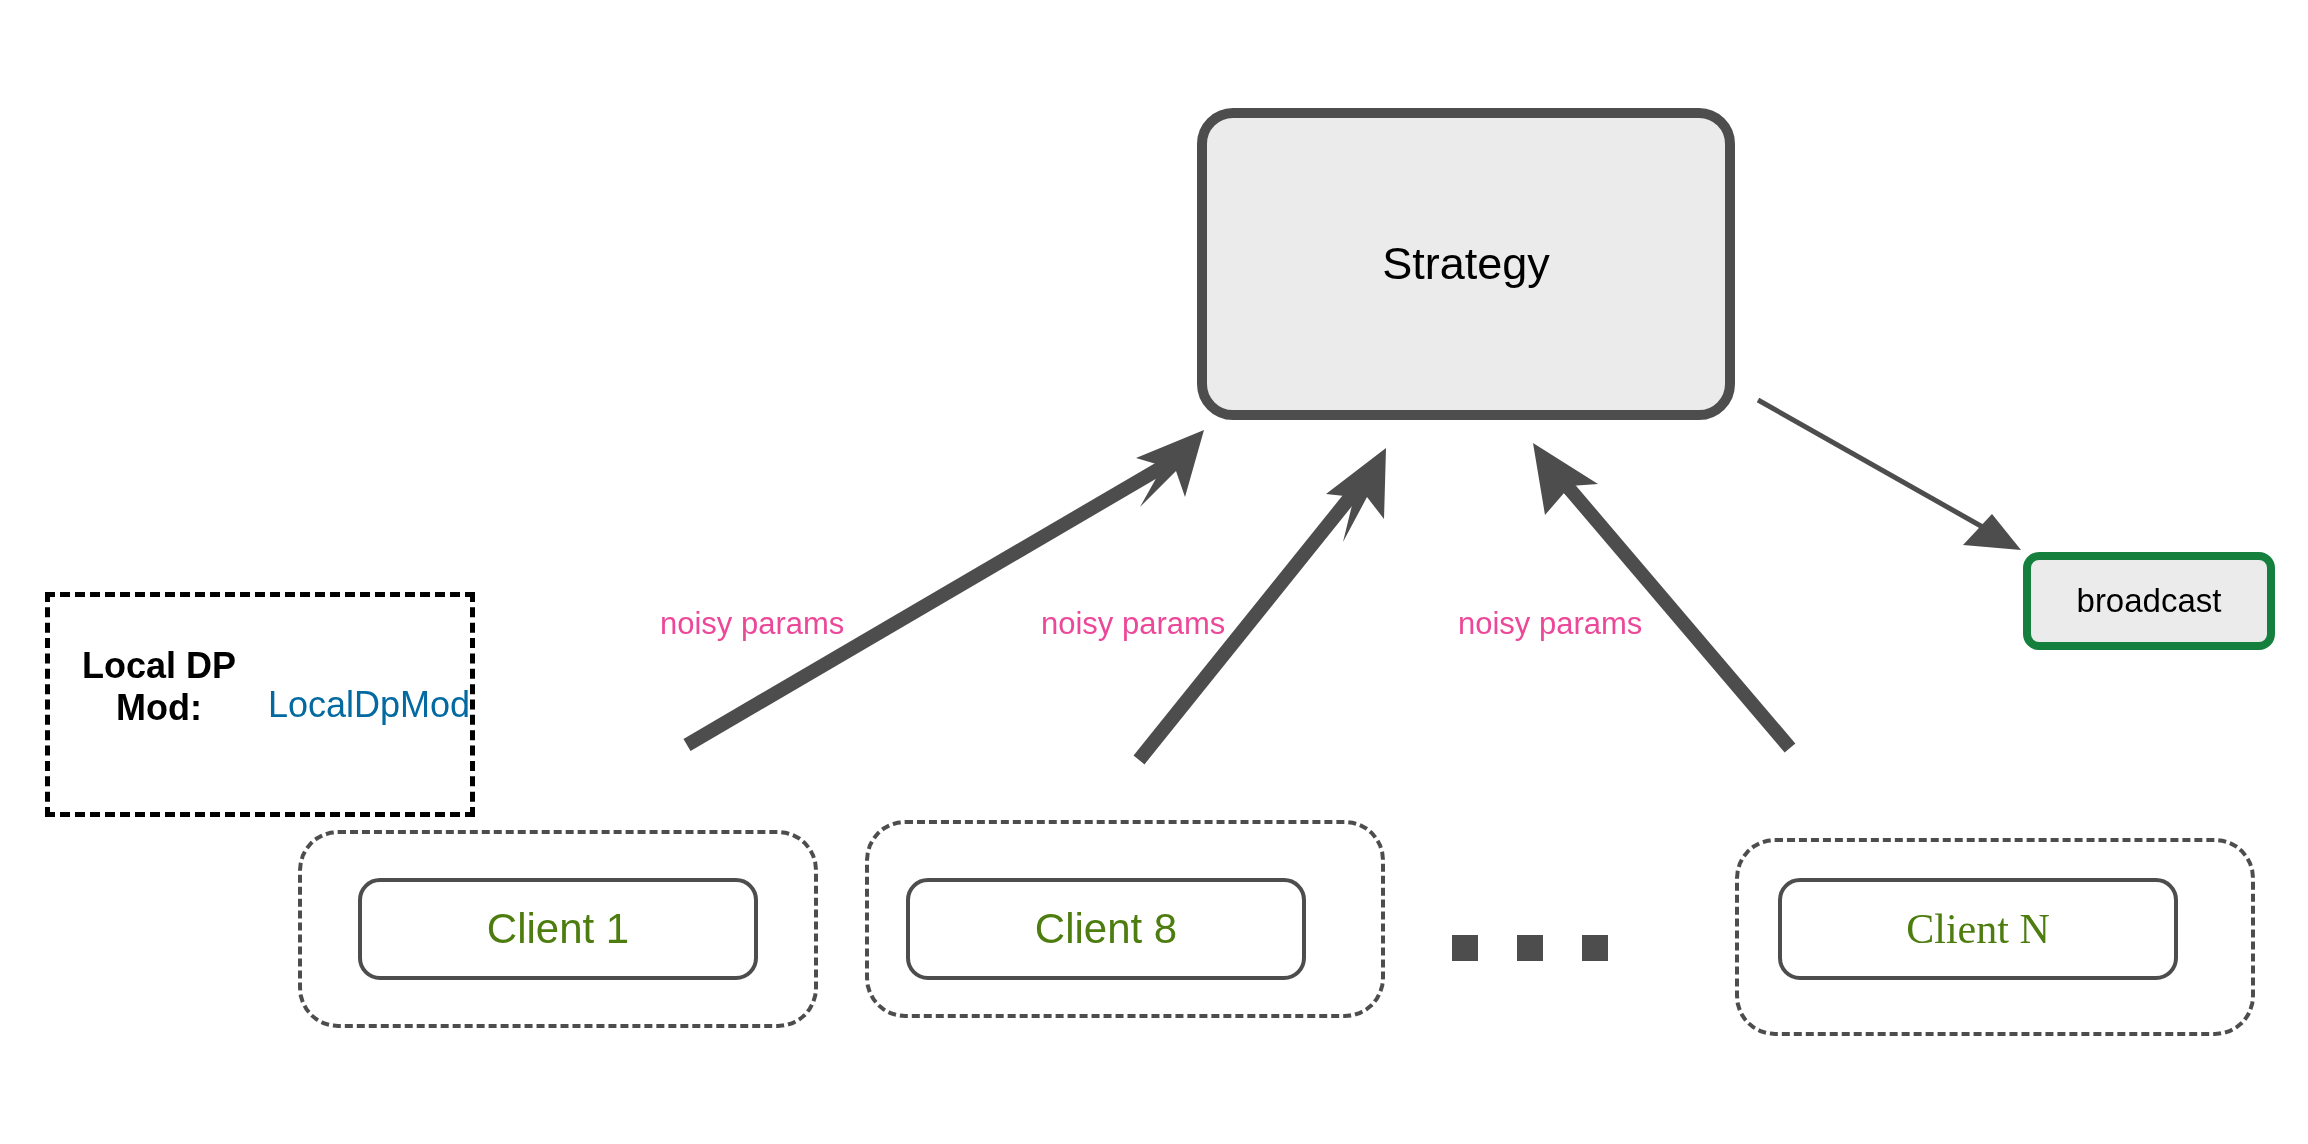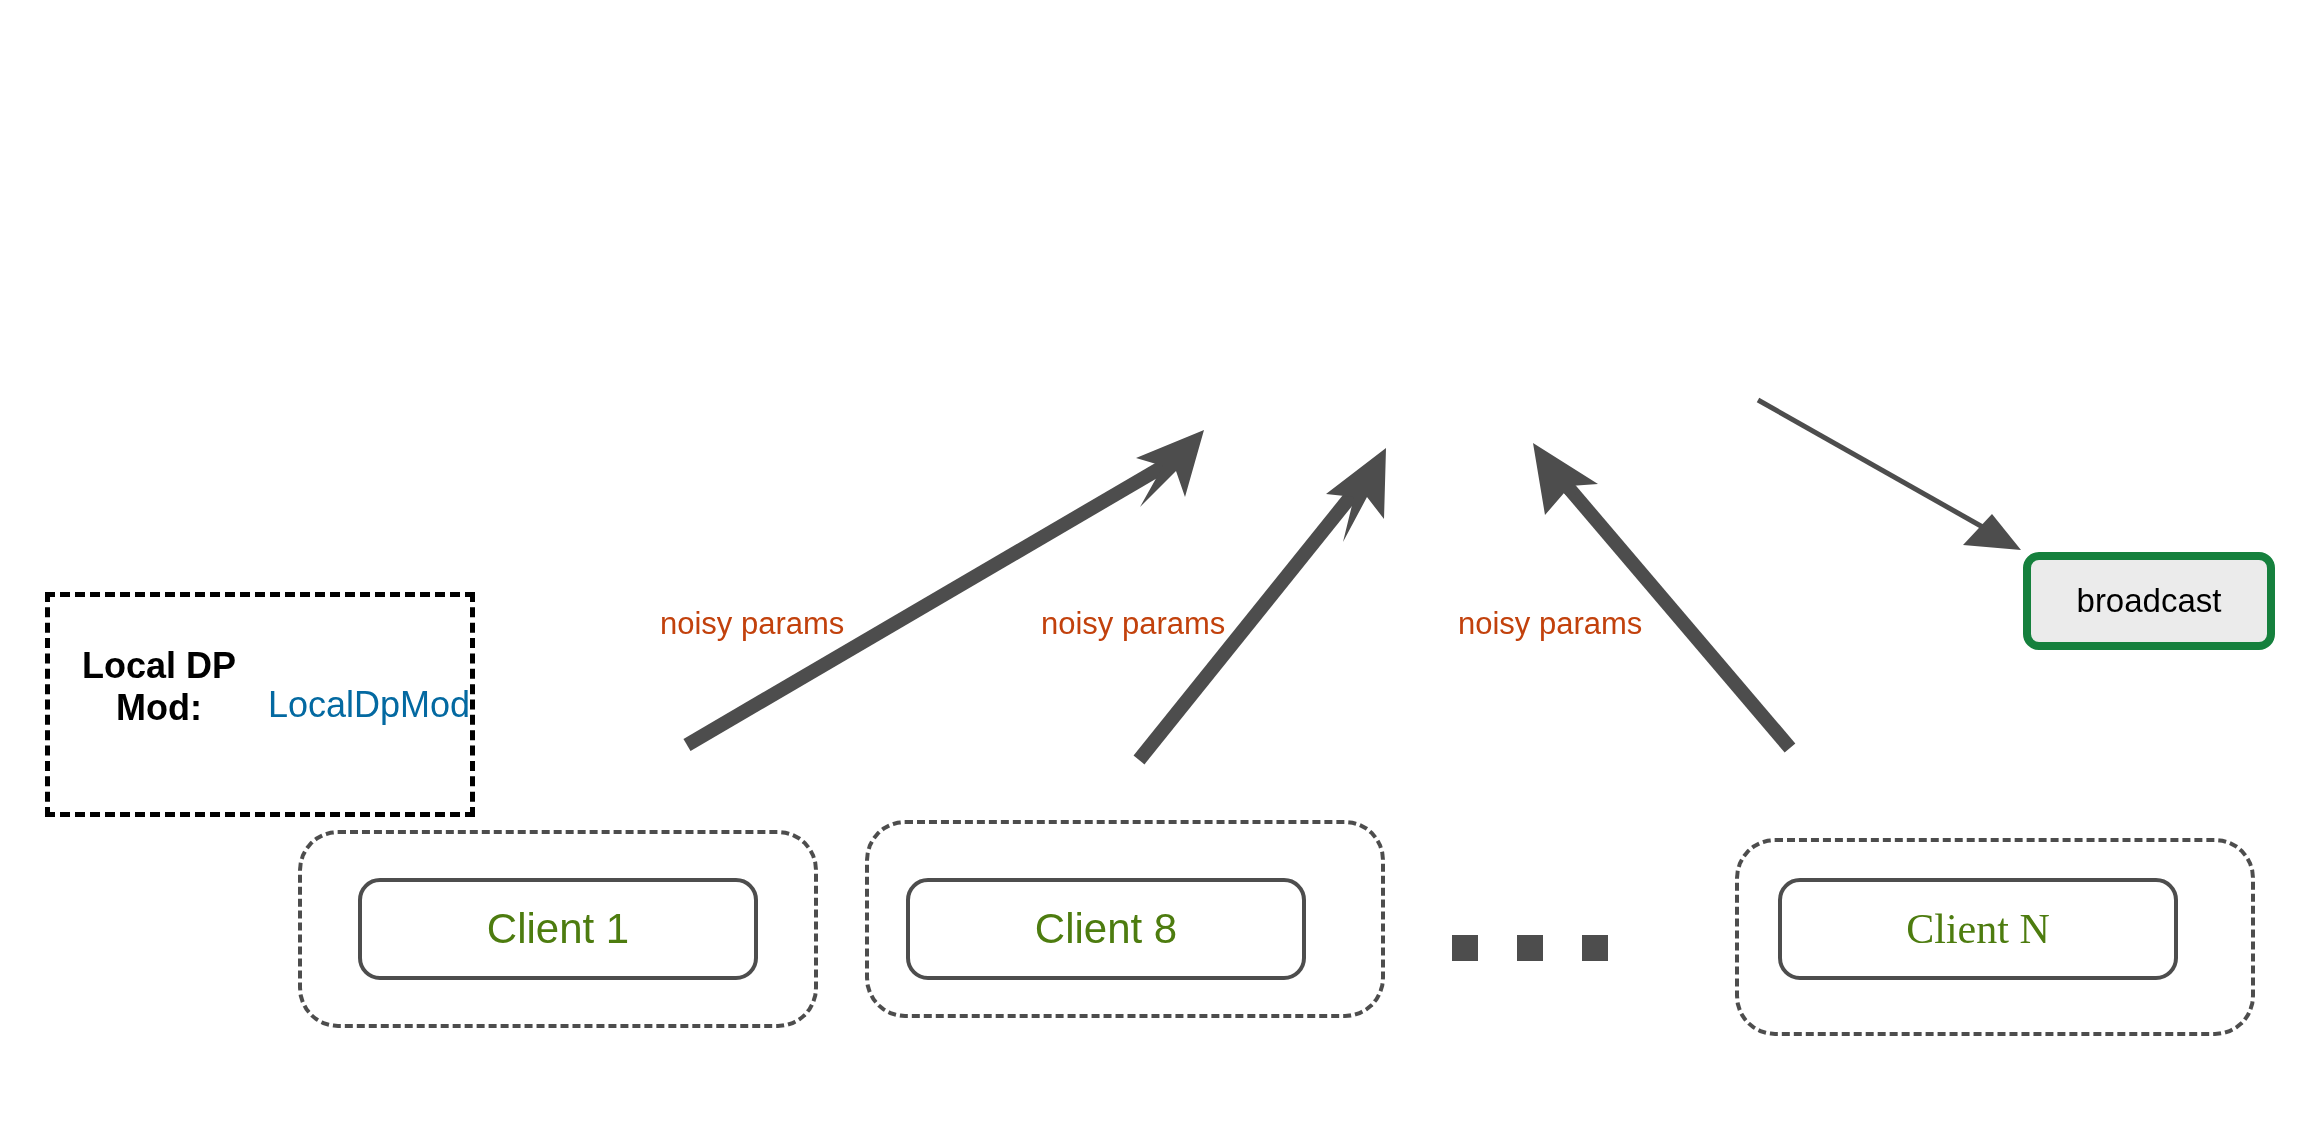--- a/index.html
+++ b/index.html
@@ -96,21 +96,21 @@
     border: 4px solid #4d4d4d;
     border-radius: 22px;
     font-size: 42px;
     color: #4d7c0f;
   }
 
   
   .edge-label {
     position: absolute;
     font-size: 31px;
-    color: #c2410c;
+    color: #ec4899;
     white-space: nowrap;
     background: transparent;
     text-align: right;
   }
 
   
   .ellipsis {
     position: absolute;
     left: 1452px;
     top: 935px;
@@ -157,20 +157,23 @@
       <line x1="1790" y1="748" x2="1550" y2="466" stroke="#4d4d4d" stroke-width="14" stroke-linecap="butt"></line>
       <polygon points="1533,443 1545,515 1564,493 1597,528 1570,486 1598,484" fill="#4d4d4d"></polygon>
     </g>
 
     <g>
       <line x1="1758" y1="400" x2="1995" y2="534" stroke="#4d4d4d" stroke-width="5" stroke-linecap="butt"></line>
       <polygon points="2021,550 1963,545 1992,514" fill="#4d4d4d"></polygon>
     </g>
   </svg>
 
+  <div class="node strategy-box">
+    <span>Strategy</span>
+  </div>
 
   <div class="node broadcast-box">
     <span>broadcast</span>
   </div>
 
   <div class="node dpmod-box">
     <div class="dpmod-title">Local DP Mod:</div>
     <div class="dpmod-value">LocalDpMod</div>
   </div>
 

